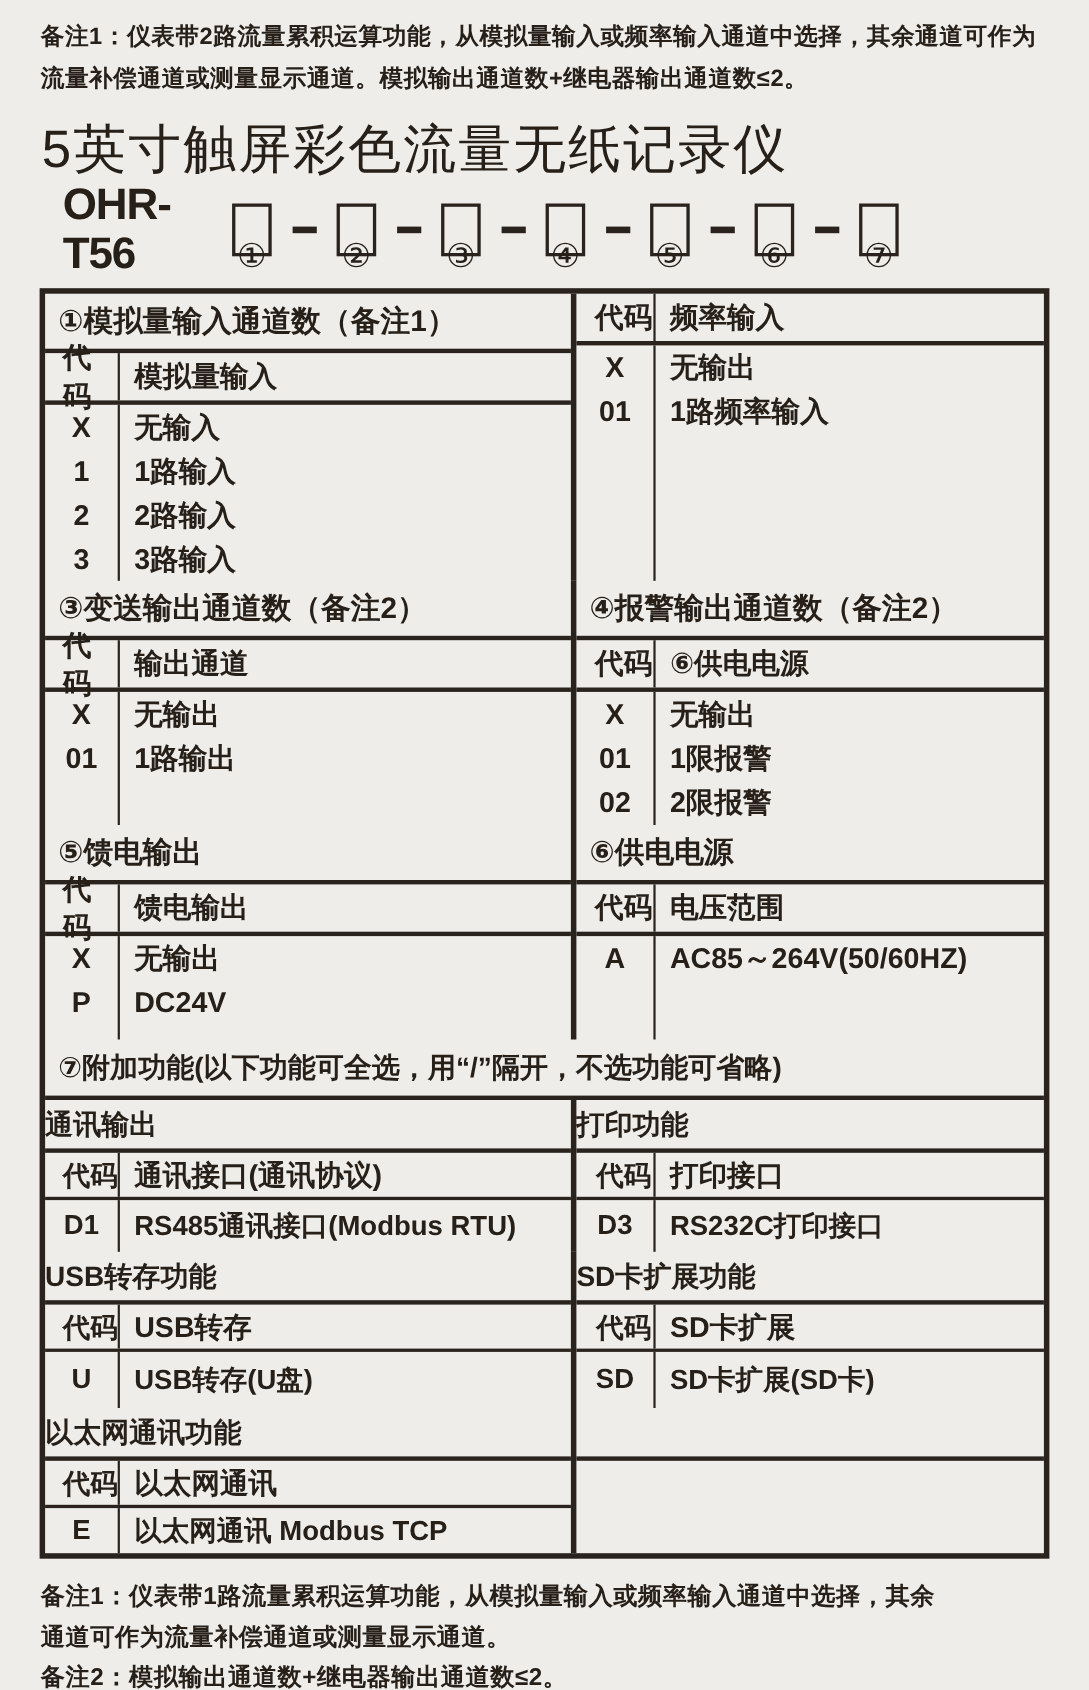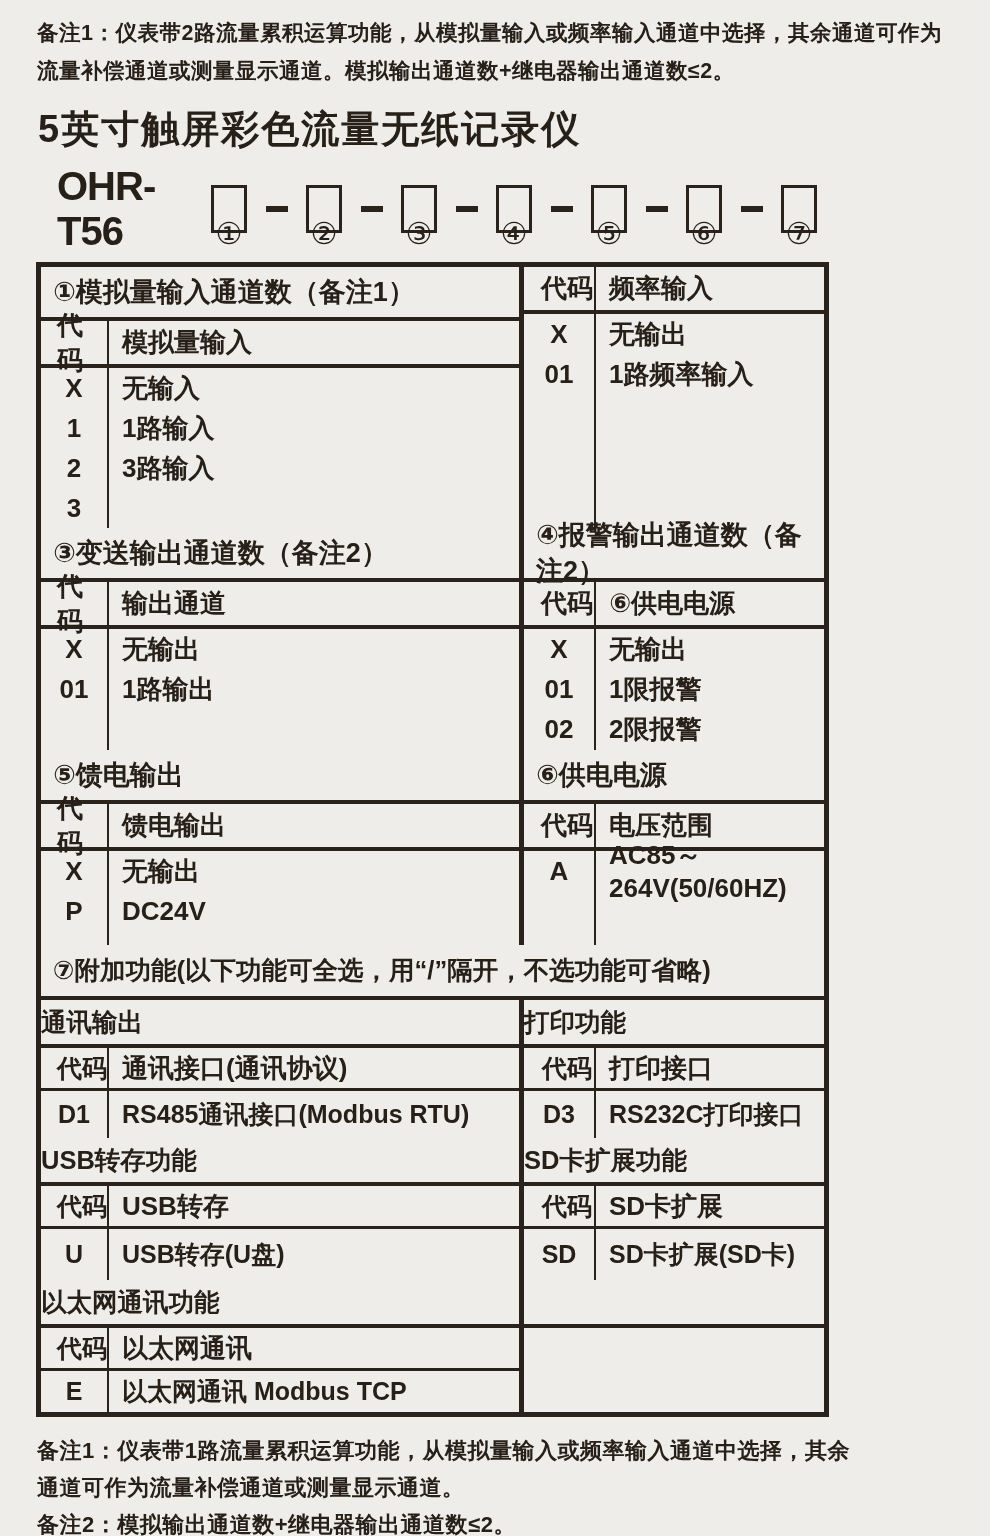--- a/index.html
+++ b/index.html
@@ -11,41 +11,41 @@
     font-weight: 700;
   }
   .page { position: relative; width: 990px; height: 1536px; overflow: hidden; }
 
   
   .top-note { position: absolute; left: 37px; top: 14px; width: 930px;
     font-size: 21.5px; line-height: 38px; letter-spacing: 0.5px; }
 
   
   .product-title { position: absolute; left: 38px; top: 104px;
-    font-size: 38px; font-weight: 700; letter-spacing: 2px; }
+    font-size: 48px; font-weight: 400; letter-spacing: 2px; }
 
   
   .model-grid { position: absolute; left: 38px; display: grid;
     grid-template-columns: 152px 40px 55px 40px 55px 40px 55px 40px 55px 40px 55px 40px 55px 40px; margin-left: 19px; }
   .model-row { top: 164px; height: 50px; align-items: center; }
   .model-prefix { font-size: 40px; font-weight: 600; letter-spacing: -1px; align-self: center; }
   .mbox { width: 36px; height: 48px; border: 3.5px solid var(--border, #272019); justify-self: center; }
   .mdash { width: 22px; height: 6px; background: var(--border, #272019); justify-self: center; align-self: center; }
   .plabels { top: 216px; height: 38px; }
   .plabels span { text-align: center; font-size: 30px; font-weight: 400; }
   .plabels span:nth-of-type(1){ grid-column: 2; }
   .plabels span:nth-of-type(2){ grid-column: 4; }
   .plabels span:nth-of-type(3){ grid-column: 6; }
   .plabels span:nth-of-type(4){ grid-column: 8; }
   .plabels span:nth-of-type(5){ grid-column: 10; }
   .plabels span:nth-of-type(6){ grid-column: 12; }
   .plabels span:nth-of-type(7){ grid-column: 14; }
 
   
-  .spec-table { position: absolute; left: 36px; top: 262px; width: 793px; height: 1155px;
+  .spec-table { position: absolute; left: 36px; top: 262px; width: 918px; height: 1155px;
     border: 5px solid var(--border, #272019); }
   .trow { display: flex; width: 100%; }
   .r1 { height: 261px; } .r2 { height: 222px; } .r3 { height: 195px; }
   .r4 { height: 55px; } .r5 { height: 138px; } .r6 { height: 142px; } .r7 { height: 132px; }
   .half-l { width: 483px; border-right: 5px solid var(--border, #272019); }
   .half-r { flex: 1; }
   .sec { display: flex; flex-direction: column; height: 100%; }
   .sec-title { height: 54px; border-bottom: 4px solid var(--border, #272019);
     display: flex; align-items: center; padding-left: 12px; font-size: 27px; }
   .sec-hdr { height: 47px; border-bottom: 4px solid var(--border, #272019); display: flex; }
@@ -128,20 +128,21 @@
           <div class="sec-body">
             <div class="codes">
               <div class="cline">X</div>
               <div class="cline">1</div>
               <div class="cline">2</div>
               <div class="cline">3</div>
             </div>
             <div class="descs">
               <div class="cline">无输入</div>
               <div class="cline">1路输入</div>
+              <div class="cline">2路输入</div>
               <div class="cline">3路输入</div>
             </div>
           </div>
         </div>
       </div>
       <div class="half-r">
         <div class="sec">
           <div class="sec-hdr">
             <div class="ccol">代码</div>
             <div class="dcol">频率输入</div>

